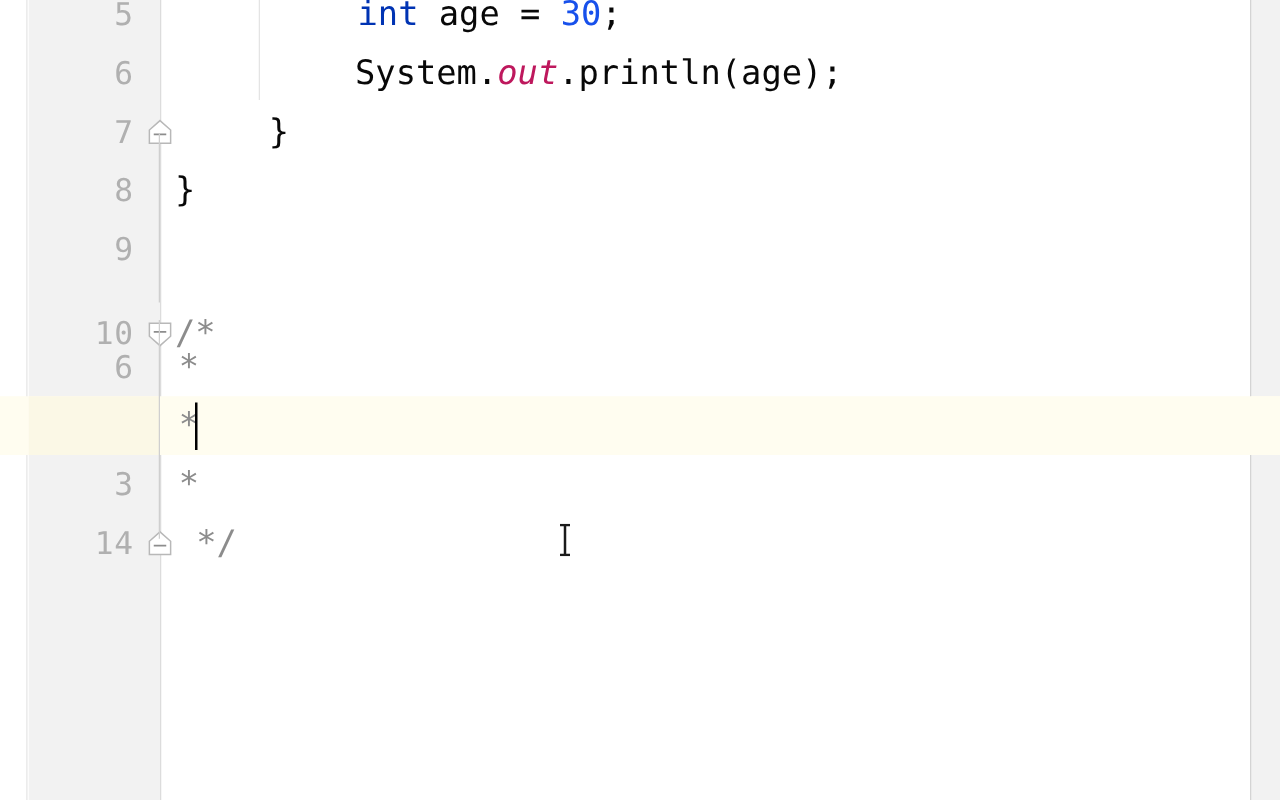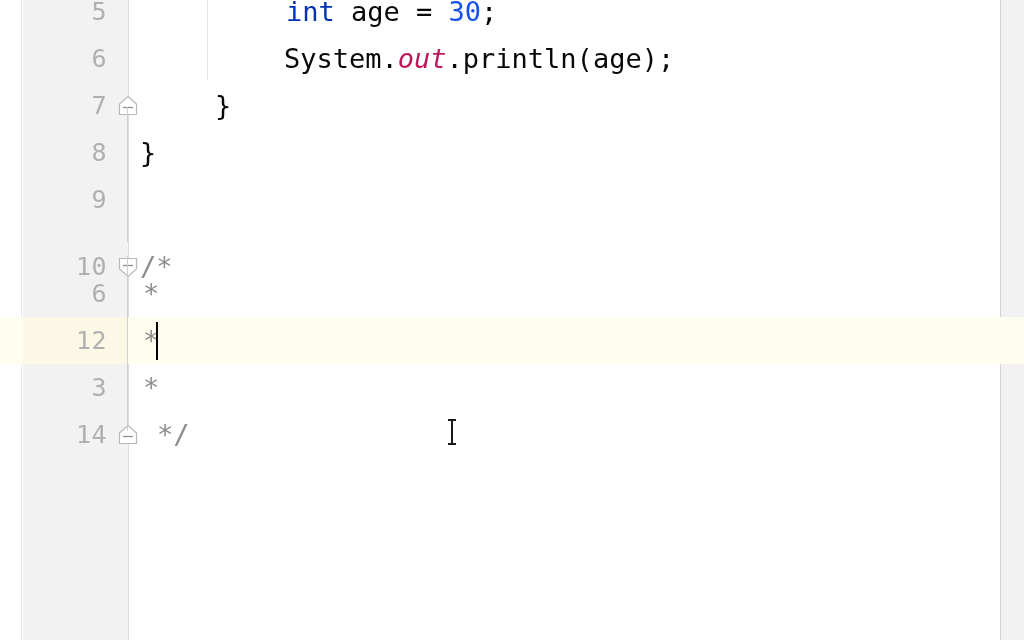--- a/index.html
+++ b/index.html
@@ -196,21 +196,20 @@
           </svg>
         </div>
       </div>
       <div class="row" style="top: 270px;">
         <div class="lineno">6</div>
         <div class="codetext" style="left: 143px;"><span class="tok-comment">*</span></div>
       </div>
       <div class="row current" style="top: 317px;">
         <div class="rowbg-gutter"></div>
         <div class="rowbg-rail"></div>
-        <div class="lineno">12</div>
         <div class="codetext" style="left: 143px;"><span class="tok-comment">*</span></div>
       </div>
       <div class="row" style="top: 364px;">
         <div class="lineno">3</div>
         <div class="codetext" style="left: 143px;"><span class="tok-comment">*</span></div>
       </div>
       <div class="row" style="top: 411px;">
         <div class="lineno">14</div>
         <div class="codetext" style="left: 157px;"><span class="tok-comment">*/</span></div>
         <div class="fold" style="left: 115px; top: 11px;">

